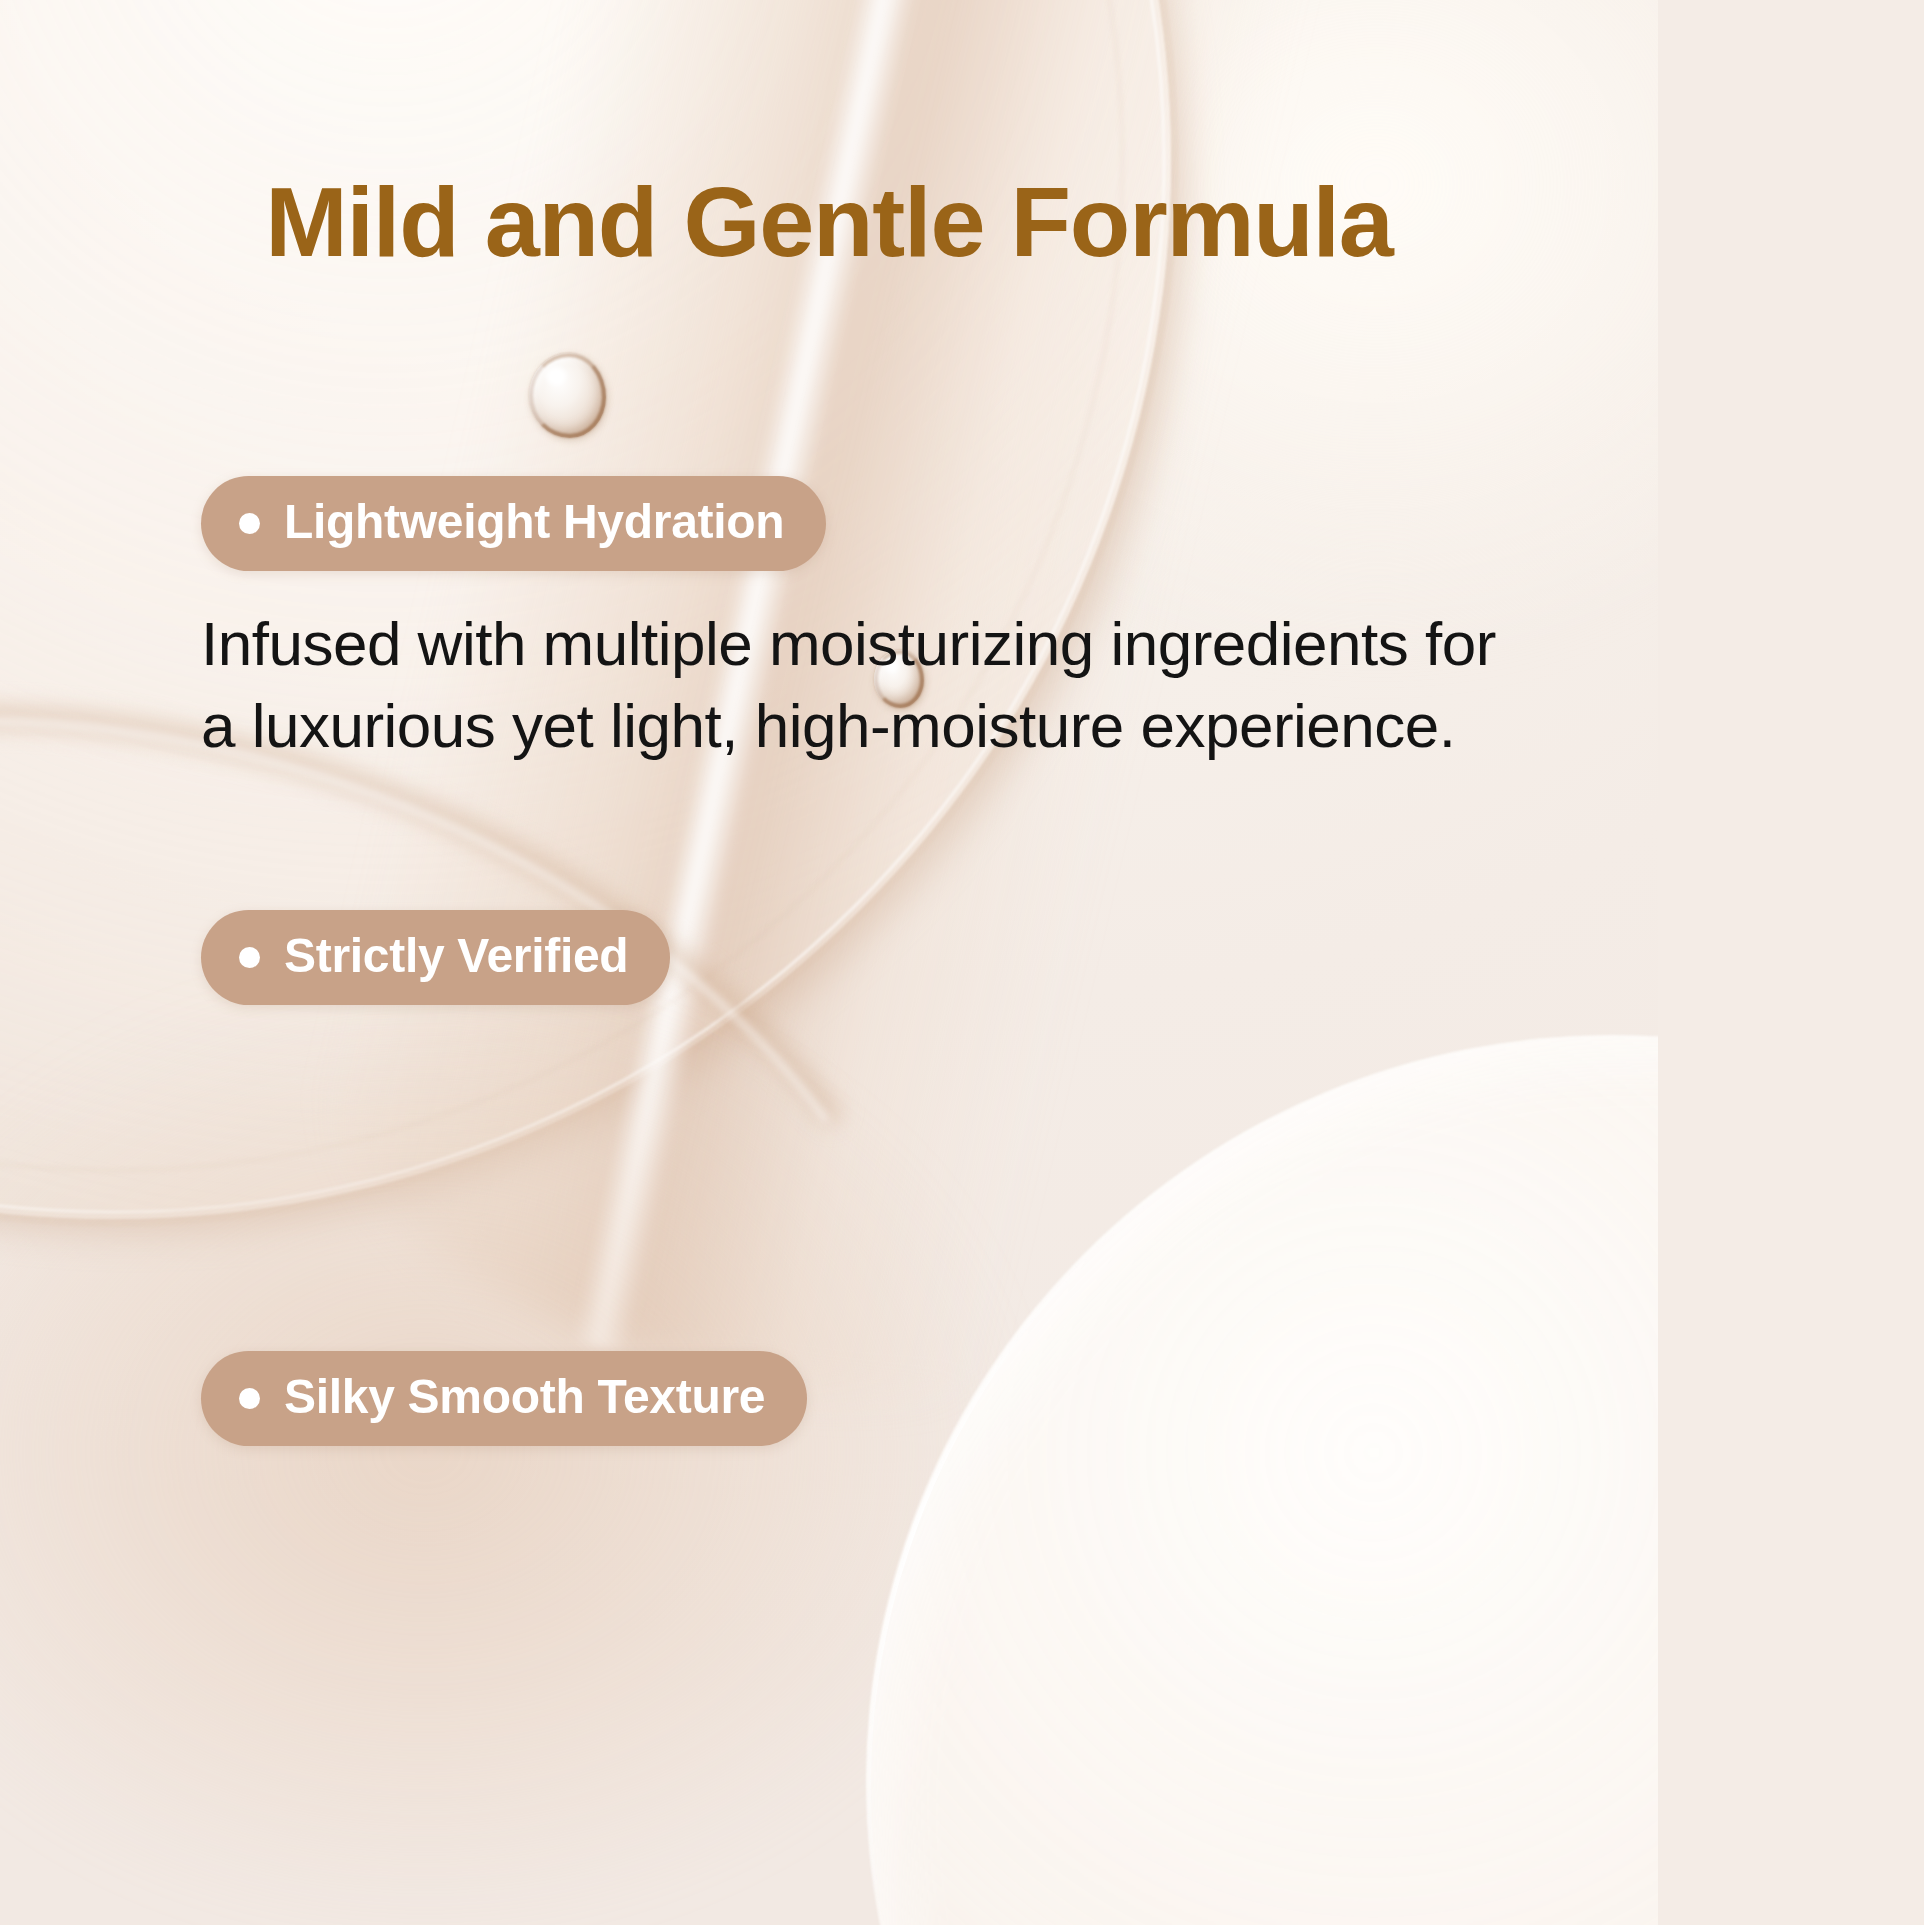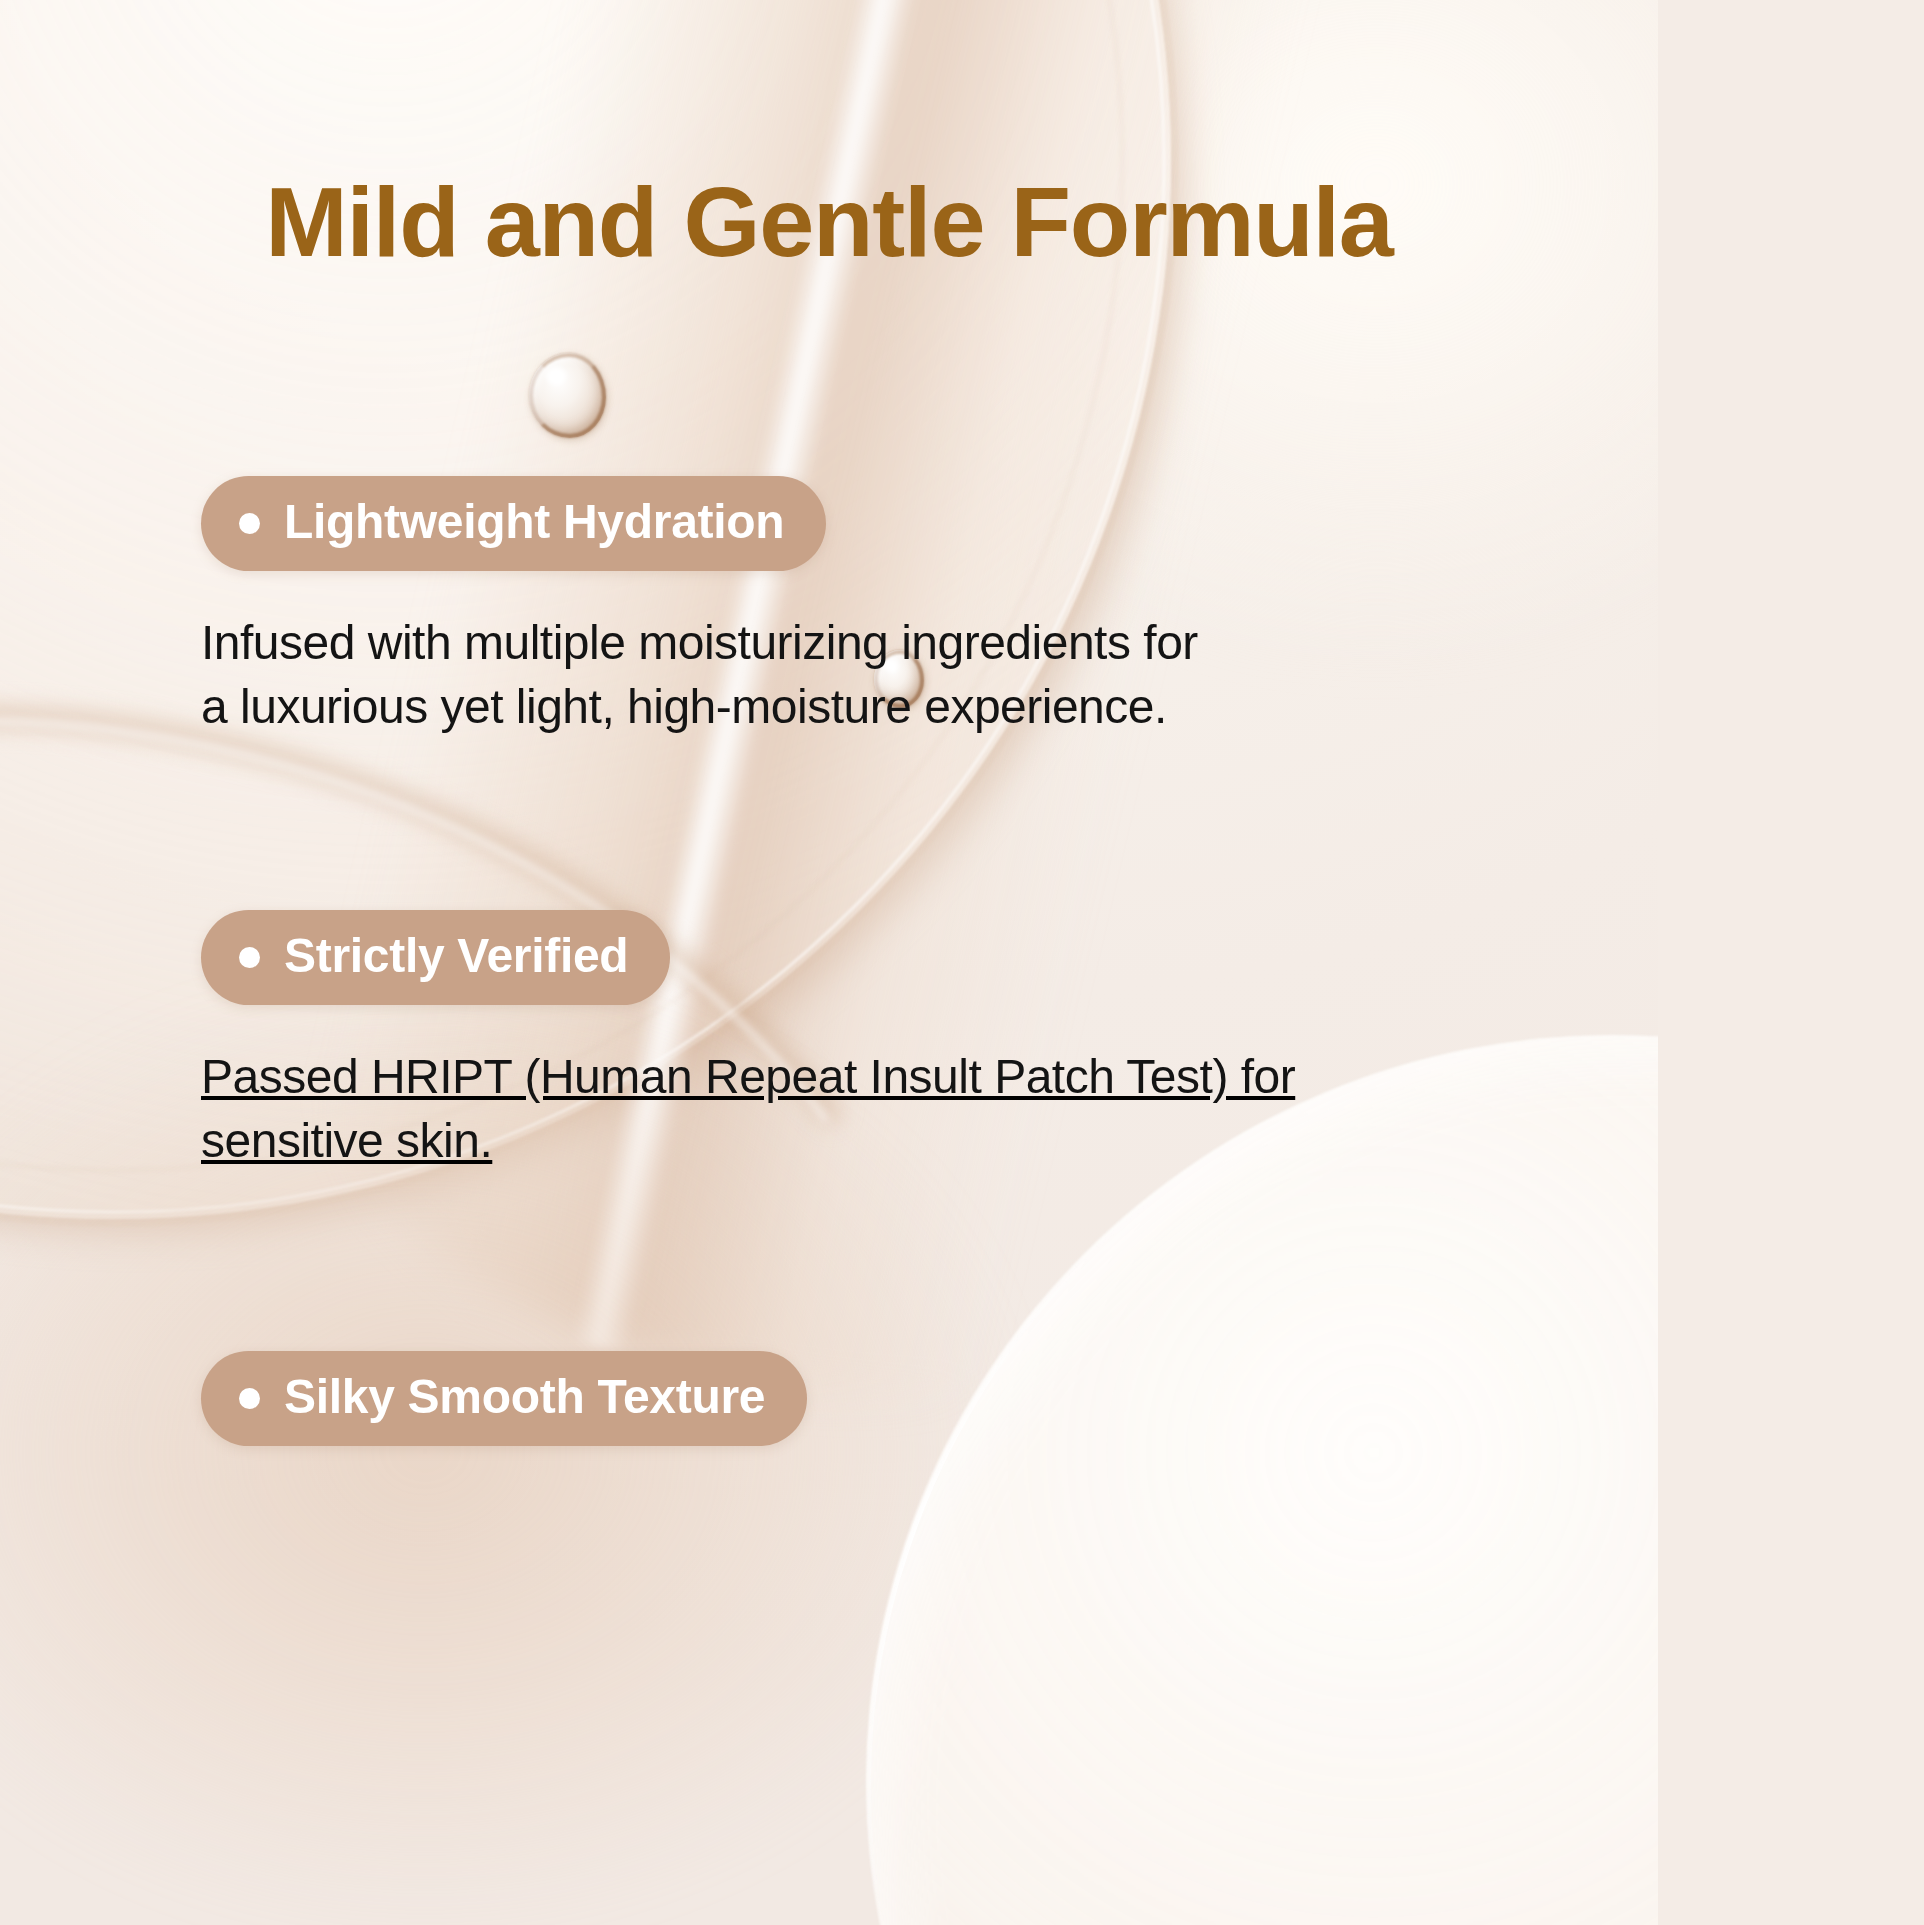--- a/index.html
+++ b/index.html
@@ -220,23 +220,23 @@
   .pill .plabel {
     color: #ffffff;
     font-size: 48px;
     line-height: 1;
     font-weight: 700;
     letter-spacing: -0.3px;
     white-space: nowrap;
   }
 
   .body-text {
-    margin-top: 40px;
+    margin-top: 32px;
     color: #141414;
-    font-size: 48px;
+    font-size: 62px;
     line-height: 1.33;
     font-weight: 400;
     letter-spacing: -0.5px;
     white-space: pre-line;
   }
 
   #b1 { top: 476px; }
   #b2 { top: 910px; text-decoration: underline; }
   #b3 { top: 1351px; }
 </style>
@@ -287,22 +287,20 @@
       </div>
       <div class="body-text">Infused with multiple moisturizing ingredients for
 a luxurious yet light, high-moisture experience.</div>
     </div>
 
     <div class="block" id="b2">
       <div class="pill">
         <span class="dot"></span>
         <span class="plabel">Strictly Verified</span>
       </div>
-      <div class="body-text">Passed HRIPT (Human Repeat Insult Patch Test) for
-sensitive skin.</div>
     </div>
 
     <div class="block" id="b3">
       <div class="pill">
         <span class="dot"></span>
         <span class="plabel">Silky Smooth Texture</span>
       </div>
     </div>
 
   </div>

